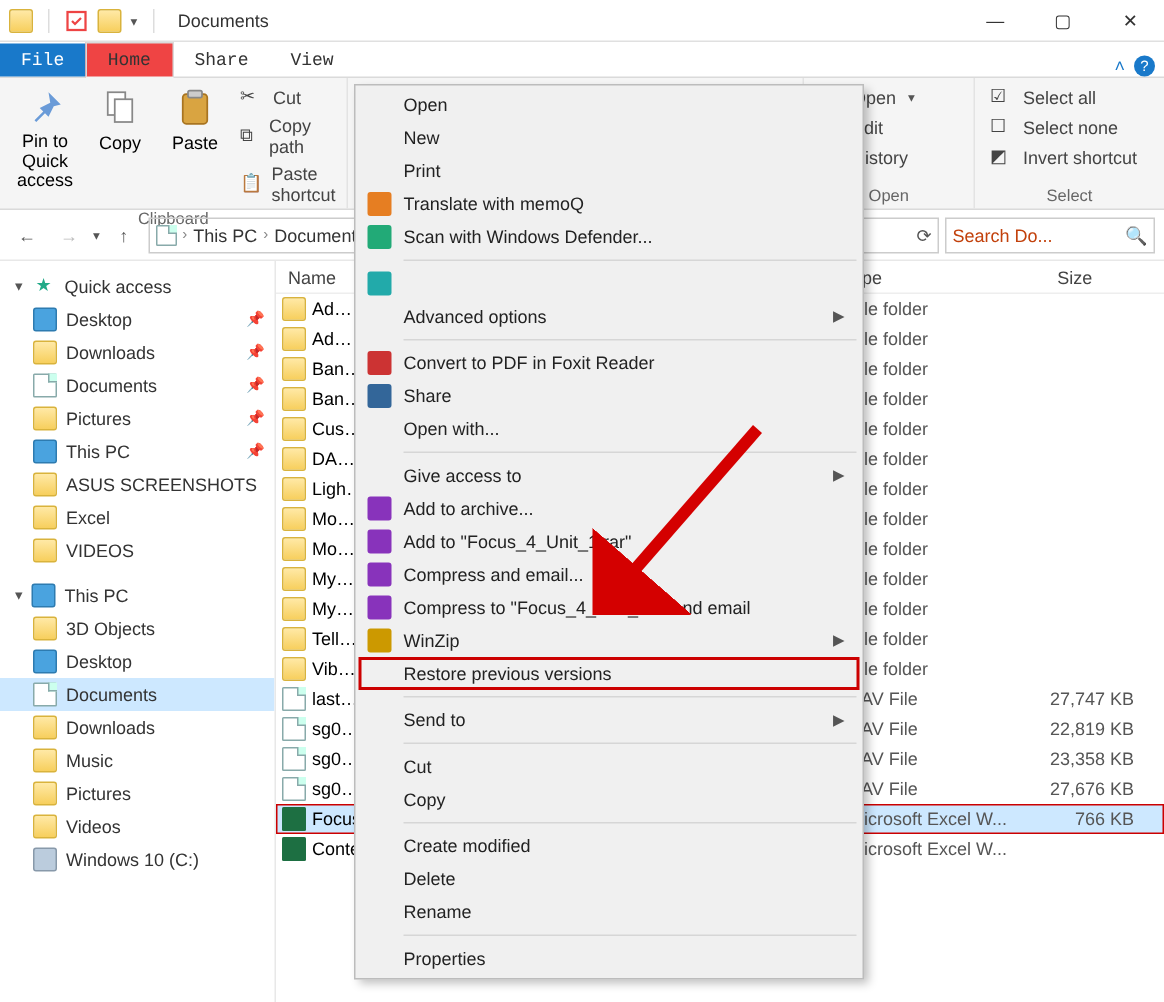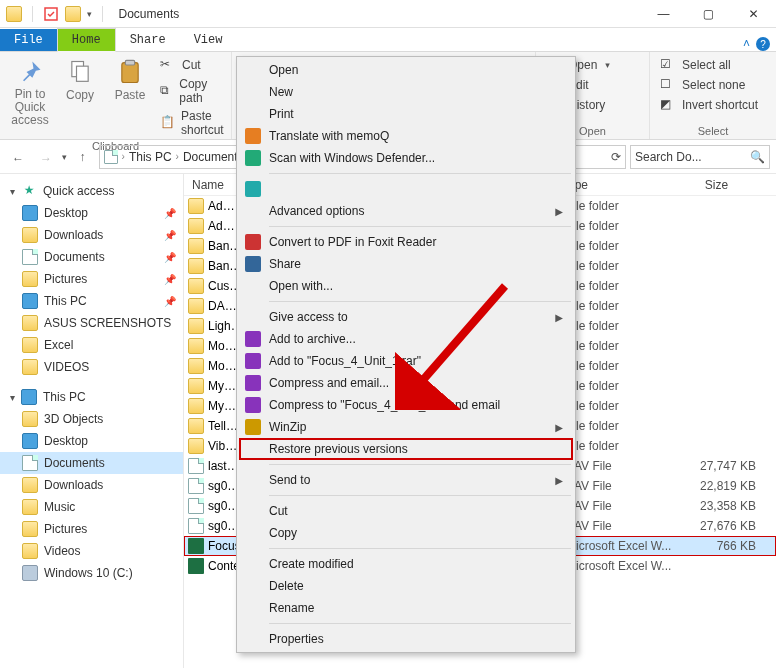--- a/index.html
+++ b/index.html
@@ -11,42 +11,42 @@
   .titlebar .qat .ic { width: 16px; height: 16px; display: inline-block; }
   .titlebar .divider { width: 1px; height: 16px; background: #ddd; margin: 0 4px; }
   .titlebar .title { margin-left: 6px; color: #333; }
   .titlebar .win-ctrls { margin-left: auto; display: flex; }
   .titlebar .win-ctrls div { width: 45px; height: 28px; display: flex; align-items: center; justify-content: center; color: #333; }
 
   
   .ribbon-tabs { height: 24px; display: flex; align-items: flex-end; background: #fff; border-bottom: 1px solid #dadada; }
   .ribbon-tabs .tab { padding: 4px 14px; color: #333; cursor: pointer; font-family: Liberation Mono, monospace; }
   .ribbon-tabs .tab.file { background: #1979ca; color: #fff; }
-  .ribbon-tabs .tab.active { border: 1px solid #dadada; border-bottom: 1px solid #f5f5f5; background: #84cc16; position: relative; top: 1px; }
+  .ribbon-tabs .tab.active { border: 1px solid #dadada; border-bottom: 1px solid #f5f5f5; background: #ef4444; position: relative; top: 1px; }
   .ribbon-tabs .spacer { flex: 1; }
   .ribbon-tabs .right { display: flex; align-items: center; padding-right: 6px; gap: 6px; color: #1979ca; }
 
   
   .ribbon { height: 88px; background: #f5f5f5; border-bottom: 1px solid #dadada; display: flex; }
   .ribbon .group { border-right: 1px solid #e3e3e3; padding: 4px 8px 2px; display: flex; flex-direction: column; }
   .ribbon .group .body { flex: 1; display: flex; gap: 6px; align-items: flex-start; }
   .ribbon .group .label { text-align: center; color: #666; font-size: 11px; padding-top: 2px; }
-  .big-btn { display: flex; flex-direction: column; align-items: center; gap: 2px; padding: 2px 4px; min-width: 44px; color: #737373; cursor: pointer; }
+  .big-btn { display: flex; flex-direction: column; align-items: center; gap: 2px; padding: 2px 4px; min-width: 44px; color: #000000; cursor: pointer; }
   .big-btn .ic { width: 28px; height: 28px; }
   .small-btn { display: flex; align-items: center; gap: 6px; color: #444; padding: 1px 2px; cursor: pointer; }
   .small-btn .ic { width: 16px; height: 16px; }
   .col { display: flex; flex-direction: column; gap: 2px; }
 
   
   .navbar { height: 34px; display: flex; align-items: center; padding: 4px 6px; gap: 4px; border-bottom: 1px solid #e8e8e8; }
   .nav-btn { width: 24px; height: 24px; display: flex; align-items: center; justify-content: center; color: #555; cursor: pointer; }
   .breadcrumb { flex: 1; height: 24px; border: 1px solid #ccc; display: flex; align-items: center; padding: 0 4px; gap: 4px; }
   .breadcrumb .crumb { color: #333; }
   .breadcrumb .sep { color: #888; font-size: 10px; }
-  .searchbox { width: 140px; height: 24px; border: 1px solid #ccc; display: flex; align-items: center; padding: 0 4px; color: #404040; }
+  .searchbox { width: 140px; height: 24px; border: 1px solid #ccc; display: flex; align-items: center; padding: 0 4px; color: #c2410c; }
 
   
   .main { display: flex; height: calc(668px - 28px - 24px - 88px - 34px); }
   .nav-pane { width: 184px; border-right: 1px solid #e8e8e8; padding: 6px 0; overflow: hidden; }
   .nav-pane .item { display: flex; align-items: center; gap: 6px; padding: 3px 6px 3px 22px; color: #333; cursor: pointer; }
   .nav-pane .item.selected { background: #cde8ff; }
   .nav-pane .item.header { padding-left: 10px; font-size: 12px; }
   .nav-pane .item .ic { width: 16px; height: 16px; }
   .nav-pane .pin { margin-left: auto; color: #888; font-size: 10px; }
   .nav-pane .group-space { height: 8px; }

